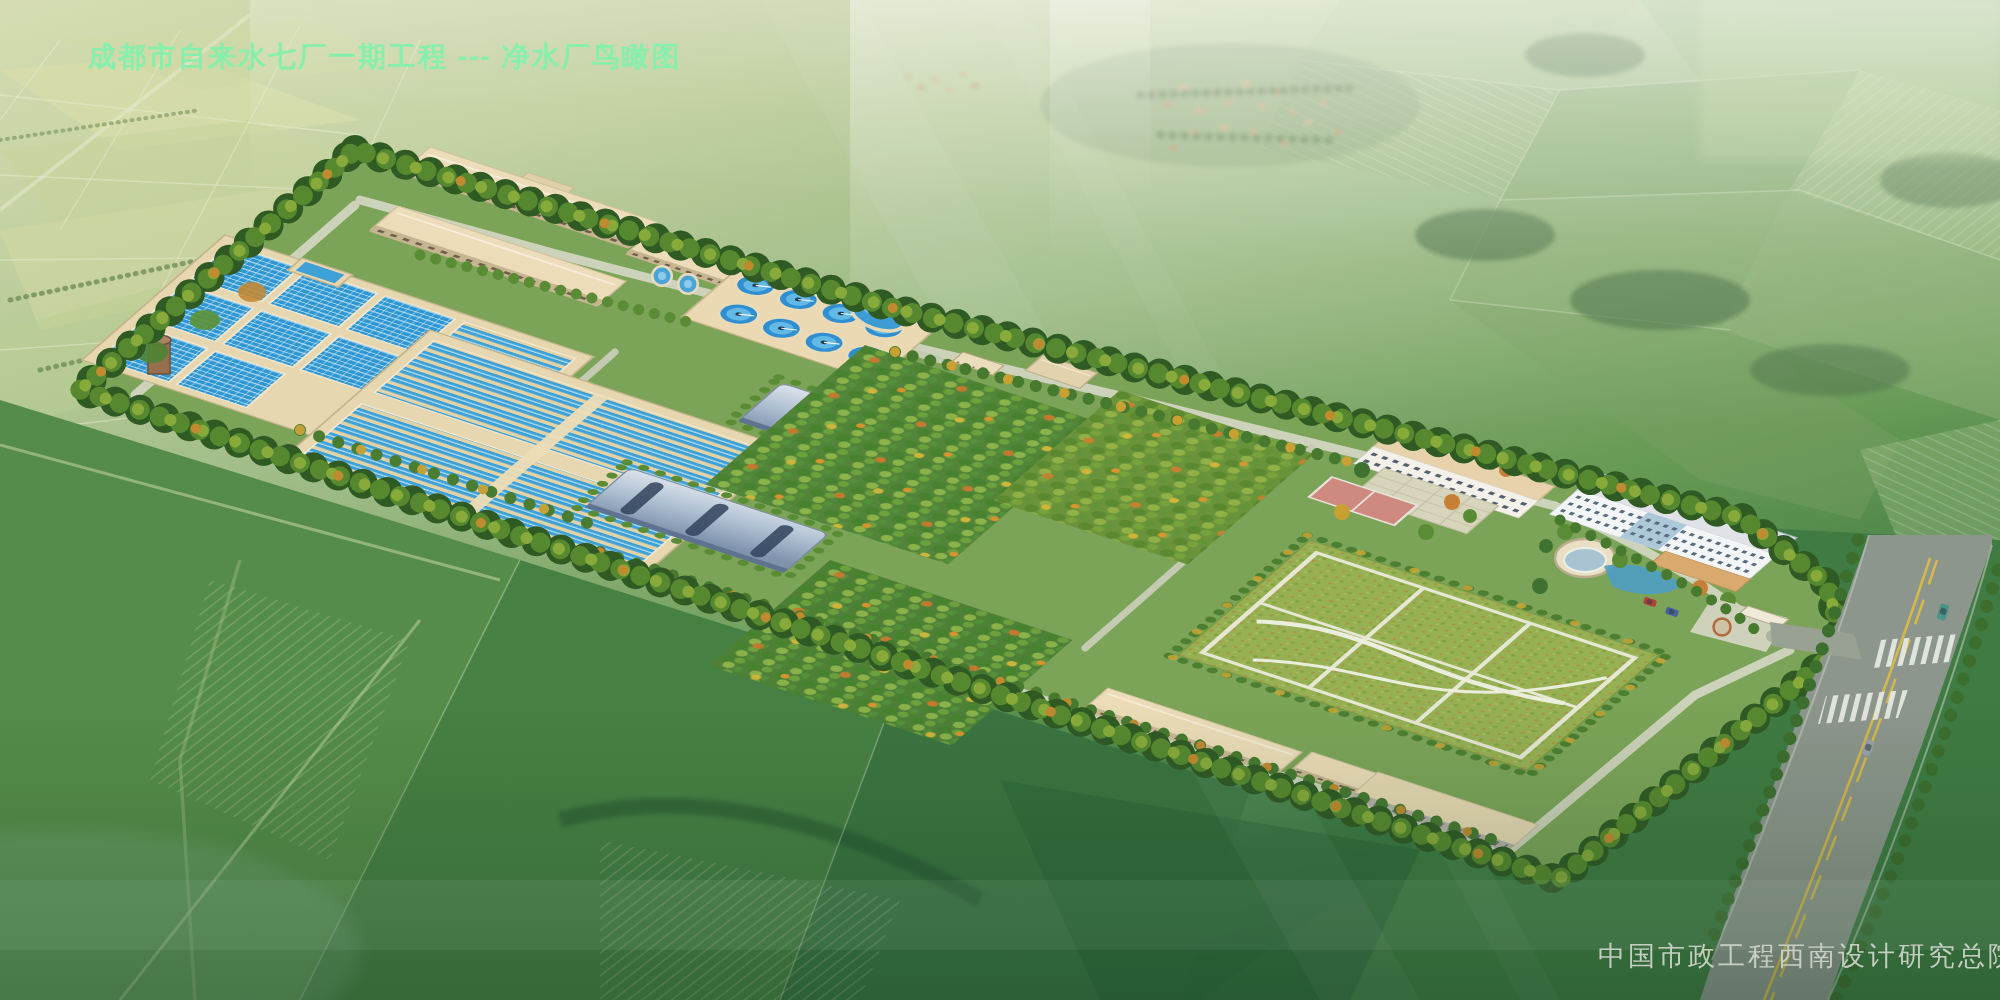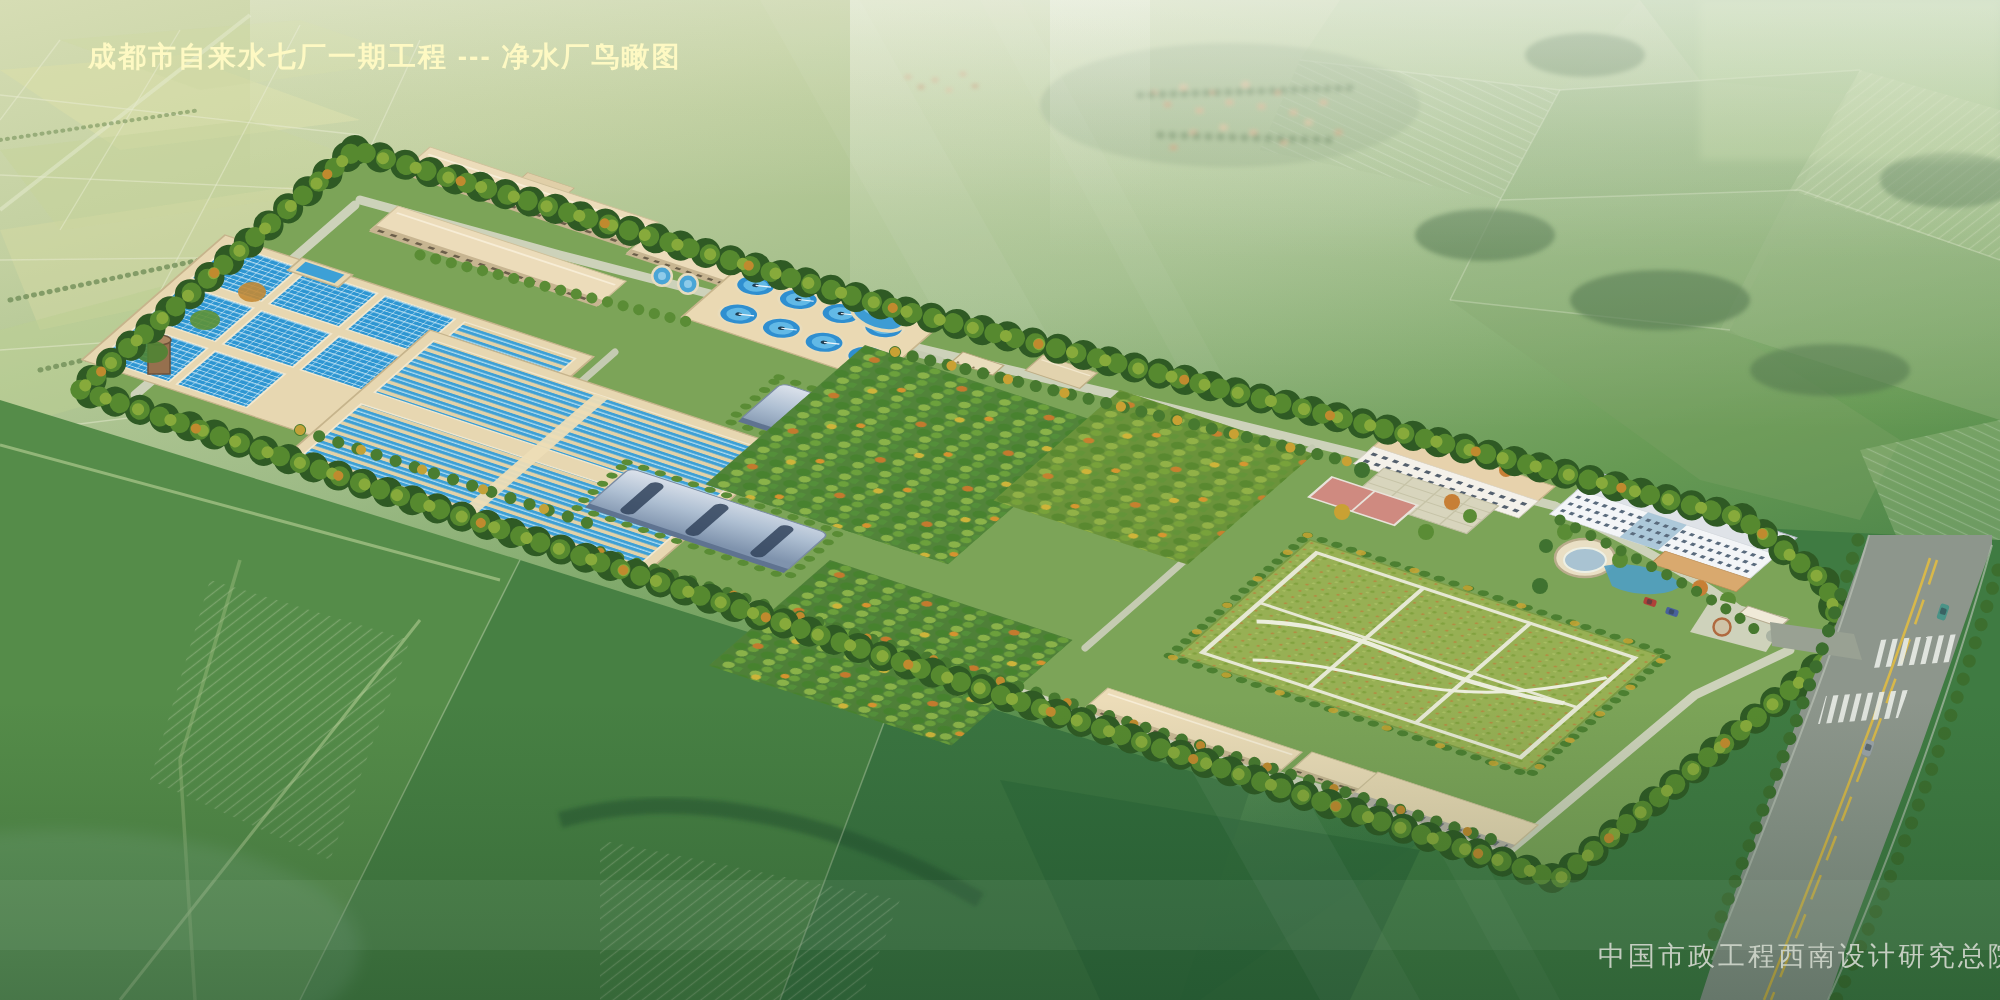--- a/index.html
+++ b/index.html
@@ -1,20 +1,20 @@
 <!DOCTYPE html>
 <html><head>
 <meta charset="utf-8">
 <style>
   html,body{margin:0;padding:0;background:#44794a;}
   .stage{position:relative;width:2000px;height:1000px;overflow:hidden;
          font-family:"Liberation Sans","DejaVu Sans",sans-serif;}
   .stage svg{position:absolute;left:0;top:0;}
   .title-overlay{position:absolute;left:88px;top:38px;font-size:28px;font-weight:bold;
-                 color:#fef9c3;letter-spacing:2px;white-space:nowrap;}
+                 color:#86efac;letter-spacing:2px;white-space:nowrap;}
   .credit-overlay{position:absolute;left:1598px;top:938px;font-size:27px;
                   color:#ccd3c8;letter-spacing:3px;opacity:.95;white-space:nowrap;}
   .rd{stroke:#cdd2ba;stroke-width:9;fill:none;stroke-linecap:round;stroke-linejoin:round;}
   .rd2{stroke:#c5cbb2;stroke-width:7;fill:none;stroke-linecap:round;}
   .hedge{fill:none;stroke-linecap:round;}
   .fline{stroke:#eef0d8;stroke-width:1.3;fill:none;opacity:.5;}
   .fline2{stroke:#d7e2c4;stroke-width:1.5;fill:none;opacity:.38;}
 </style>
 </head>
 <body>

